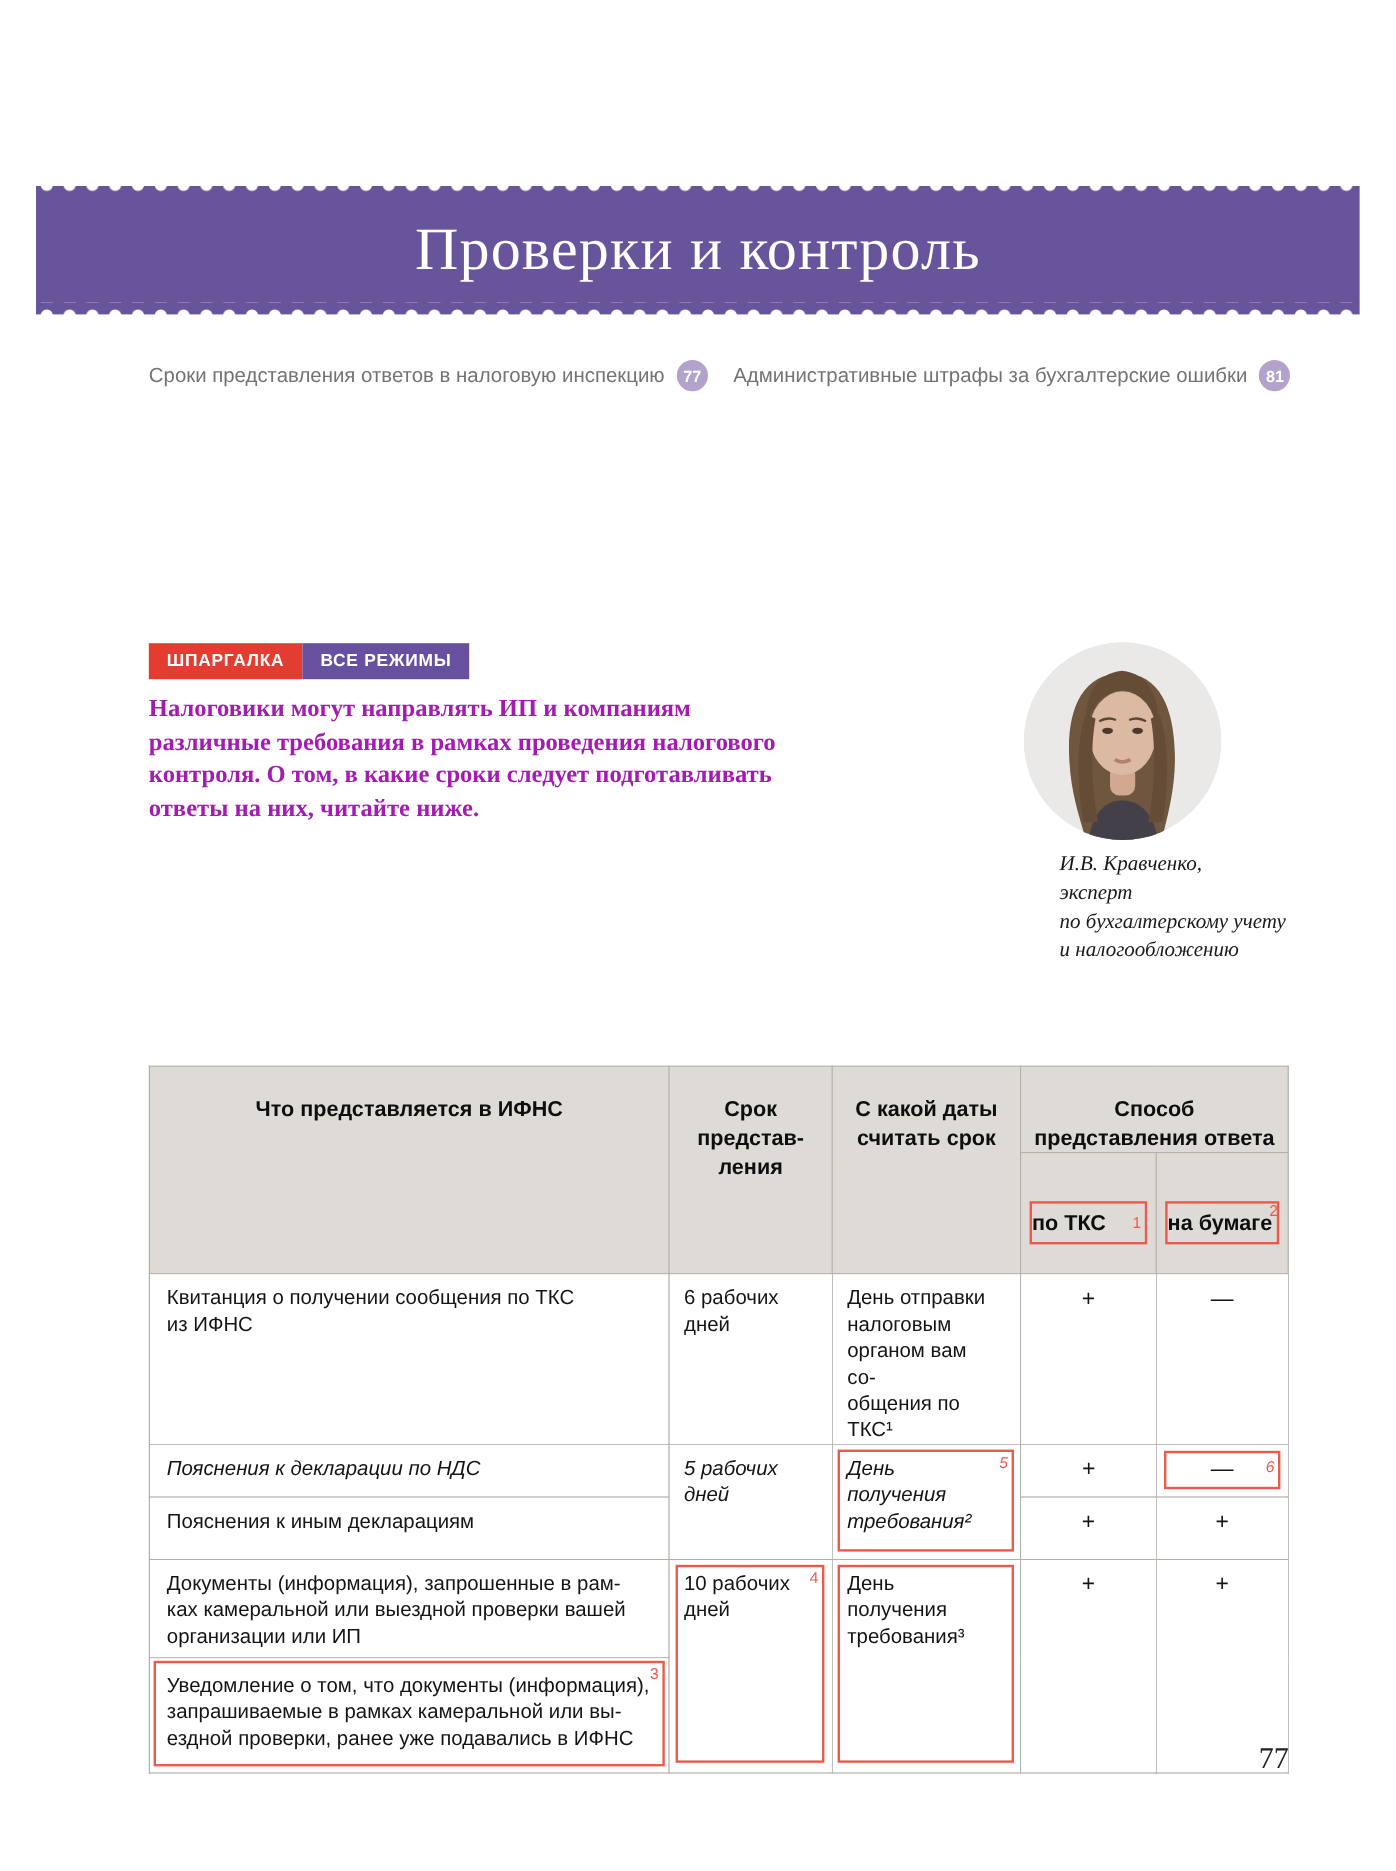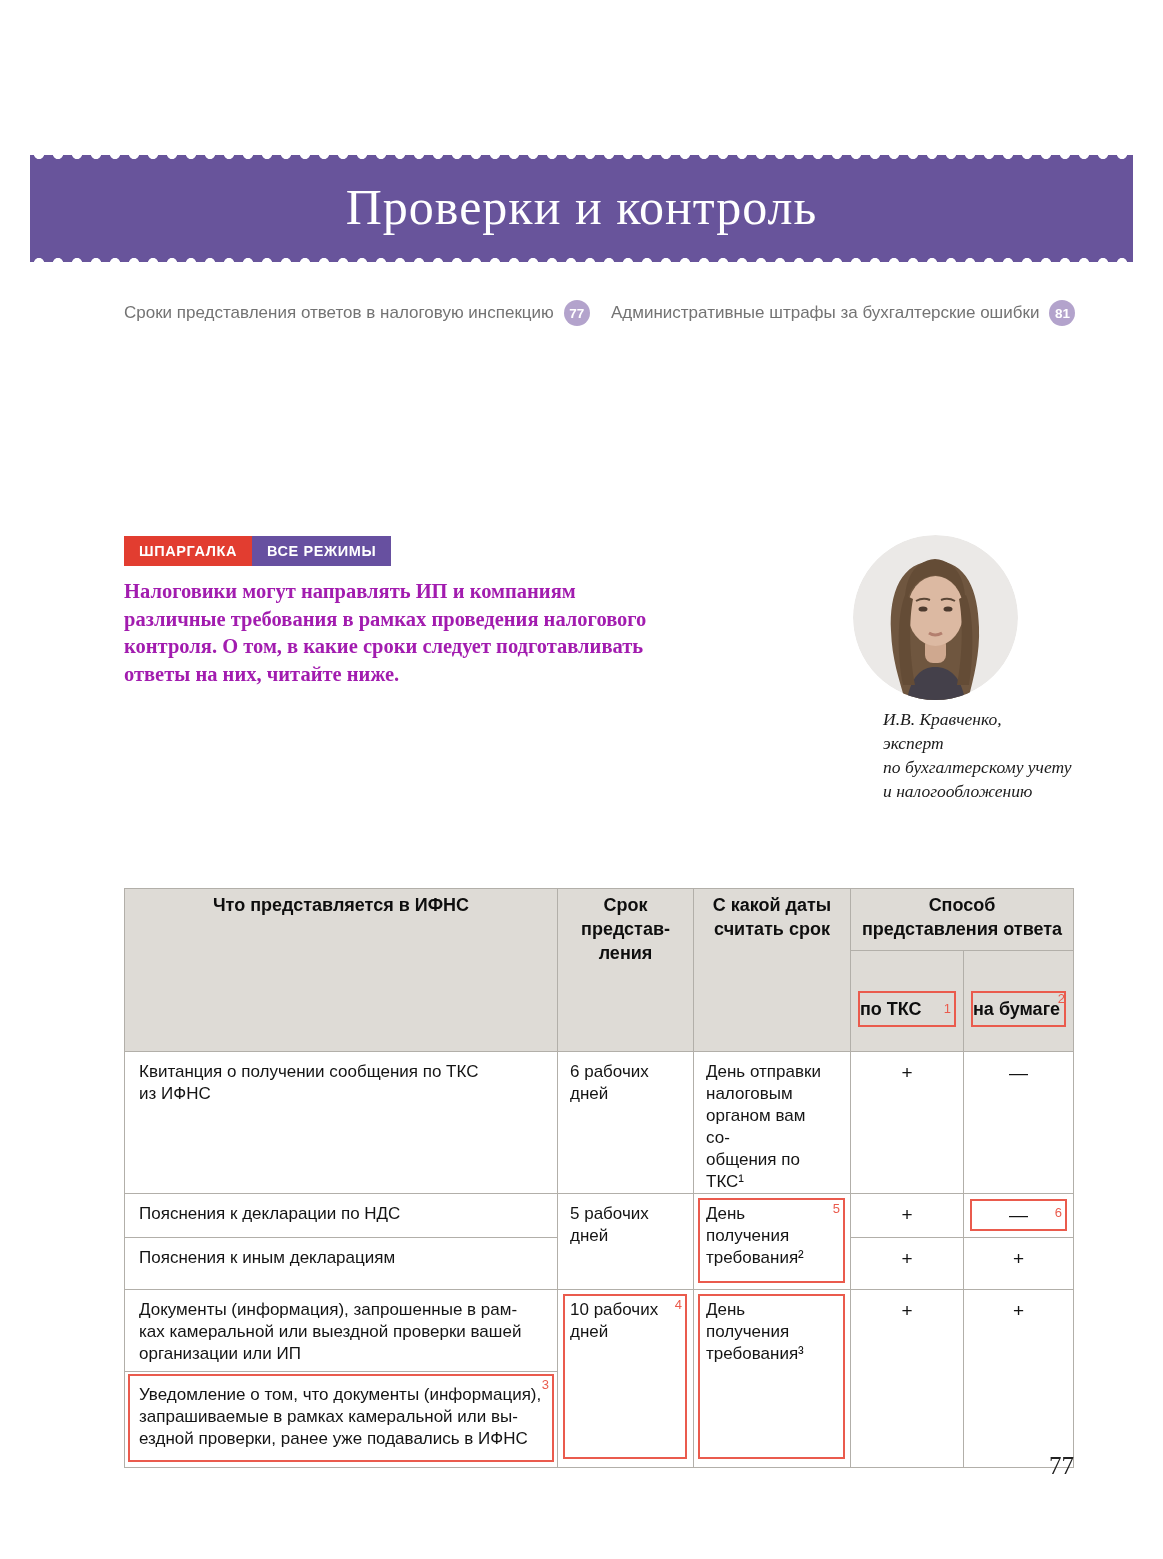--- a/index.html
+++ b/index.html
@@ -67,25 +67,25 @@
     font-family:"Liberation Serif","DejaVu Serif",serif; font-style:italic;
     font-size:17.5px; line-height:24px; white-space:pre-line; color:#1a1a1a;margin-left:27px;
   }
   
   .tbl-wrap { position:absolute; left:124px; top:888px; }
   table { border-collapse:collapse; table-layout:fixed; width:949px; }
   col.c1{width:433px;} col.c2{width:136px;} col.c3{width:157px;} col.c4{width:113px;} col.c5{width:110px;}
   th, td { border:1px solid #b2afa9; vertical-align:top; }
   th {
     background:#dedbd6; font-size:18px; line-height:24px; font-weight:bold;
-    text-align:center; padding:4px 4px 0 4px; white-space:pre-line; color:#0e0e0e;
+    text-align:center; padding:23px 4px 0 4px; white-space:pre-line; color:#0e0e0e;
   }
   th.sub { padding:0; }
   tr.hA{height:62px;} tr.hB{height:62px;}
-  tr.r1{height:116px;} tr.r2{height:44px;} tr.r3{height:52px;} tr.r4{height:82px;} tr.r5{height:96px;}
+  tr.r1{height:116px;} tr.r2{height:44px;font-style:italic;} tr.r3{height:52px;} tr.r4{height:82px;} tr.r5{height:96px;}
   td { position:relative; font-size:17px; line-height:22px; background:#ffffff; }
   td .cell-text { display:block; white-space:pre-line; }
   td.c-what { padding:9px 12px 0 14px; }
   td.c-term, td.c-date { padding:9px 20px 0 12px; }
   td.c-mark { text-align:center; padding:10px 0 0 0; font-size:19px; }
   
   .hdr-box {
     position:relative; margin:16px 7px 0 7px; height:36px;
     border:2px solid #ea5b4d; display:flex; align-items:center; justify-content:flex-start;
     cursor:pointer;

